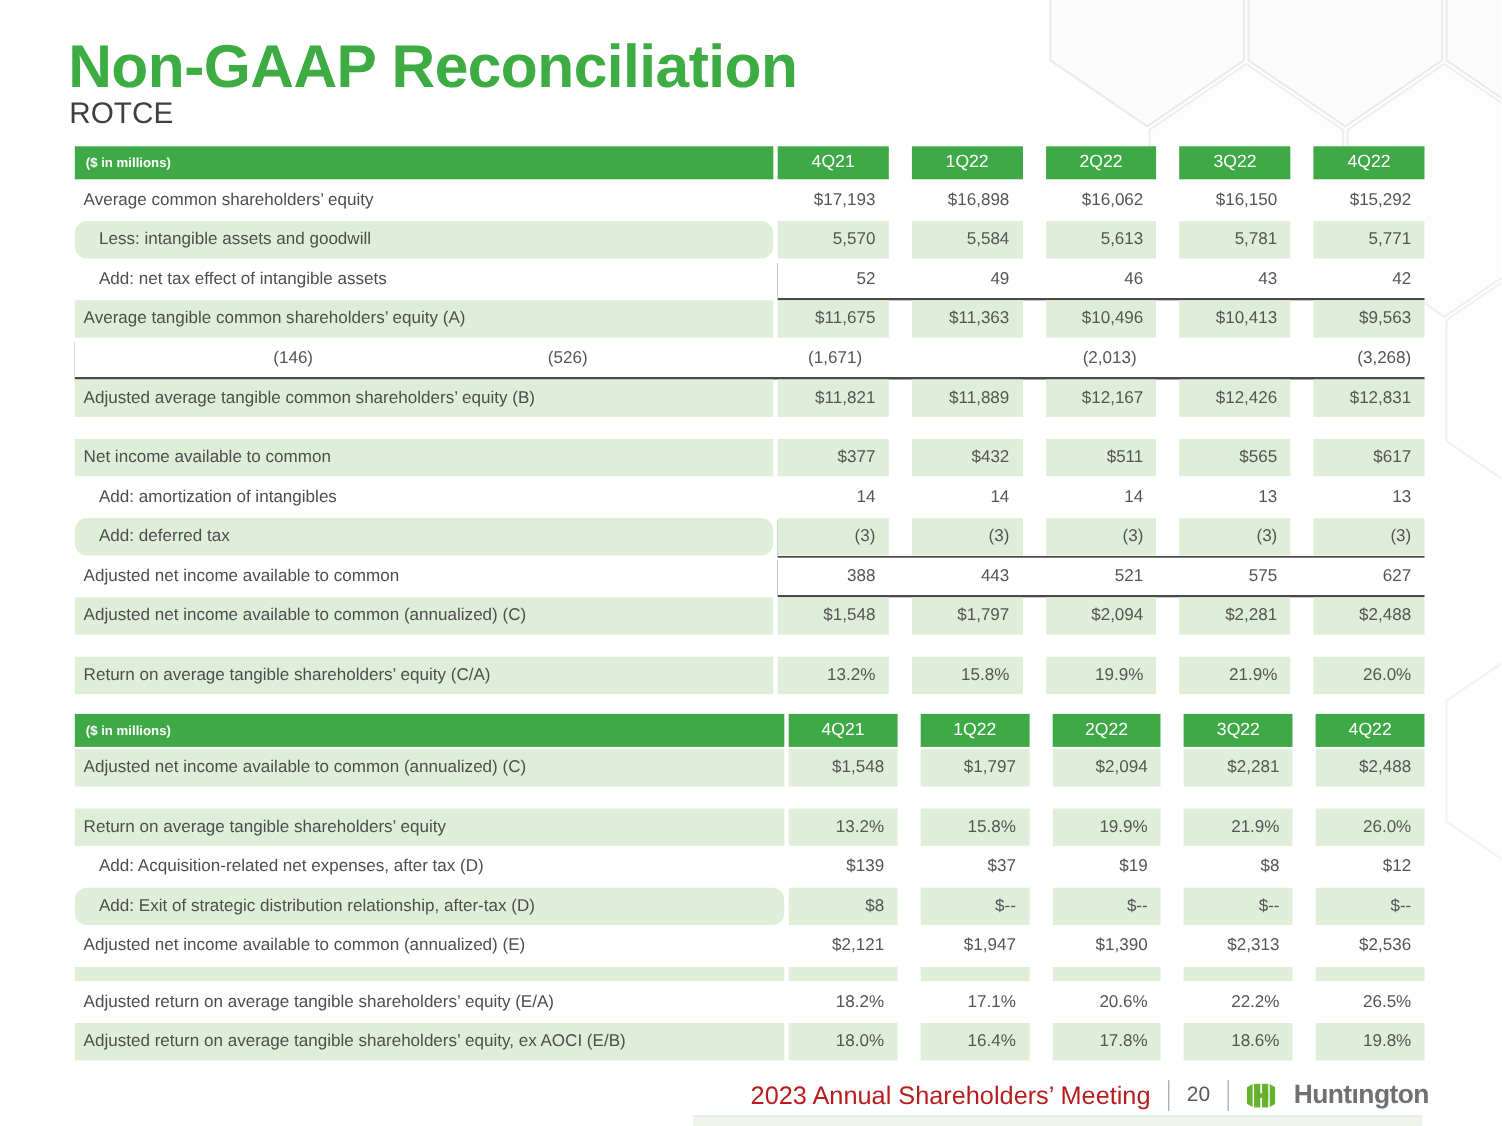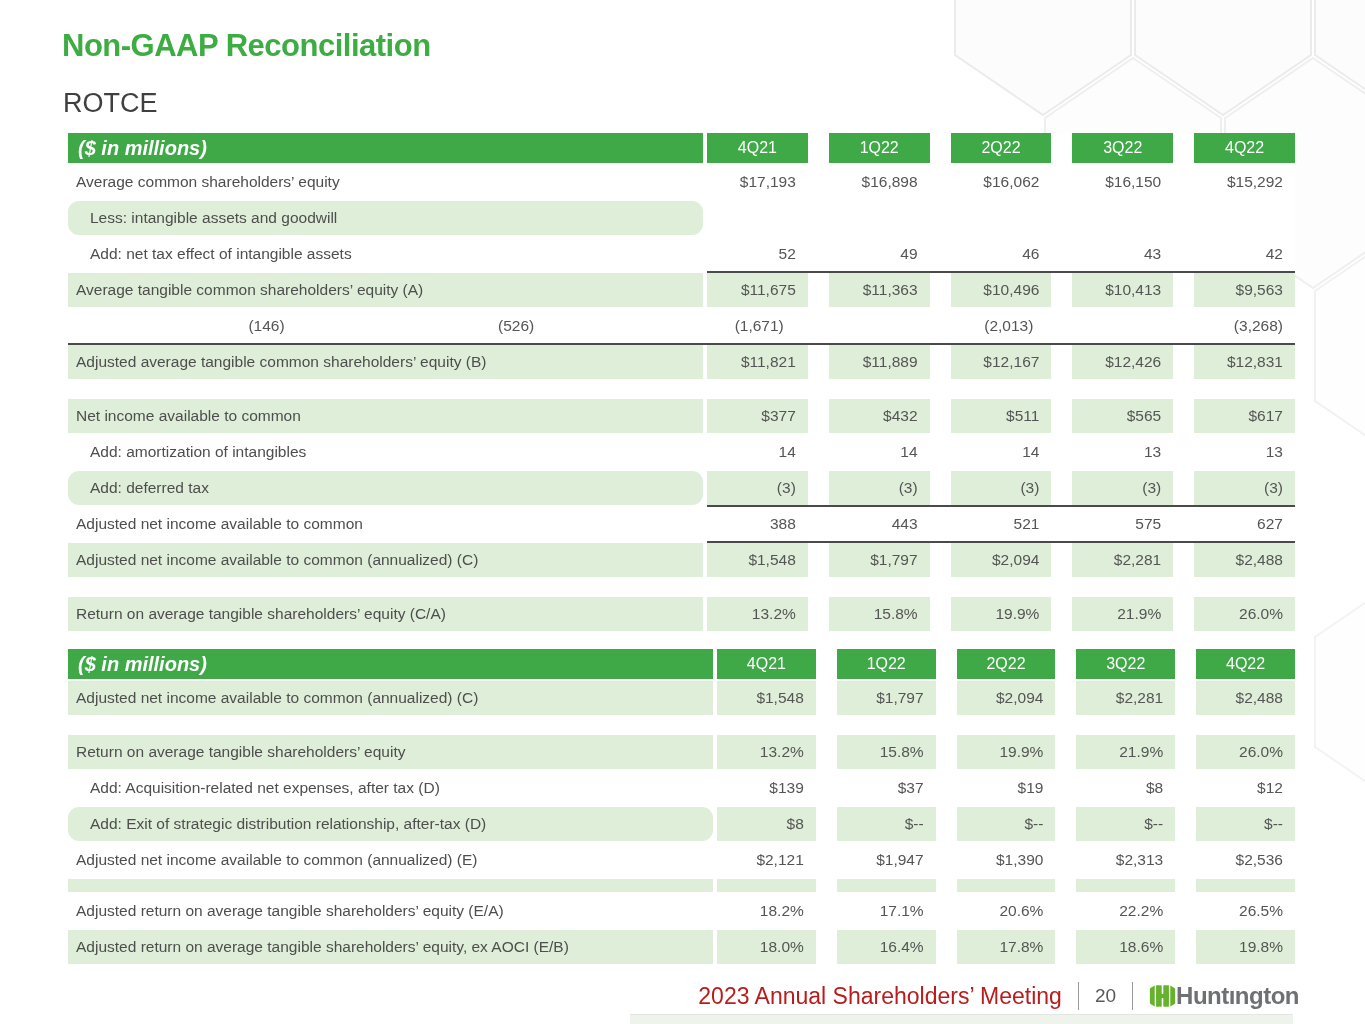--- a/index.html
+++ b/index.html
@@ -2,21 +2,21 @@
 <html><head>
 <meta charset="utf-8">
 <style>
   html,body{margin:0;padding:0;background:#fff;}
   .slide{
     position:relative;width:1365px;height:1024px;background:#ffffff;overflow:hidden;
     font-family:"Liberation Sans",sans-serif;color:#4f4f4f;
   }
   .hexbg{position:absolute;left:0;top:0;width:1365px;height:1024px;pointer-events:none;}
   .title{
-    position:absolute;left:62px;top:28px;font-size:31px;font-weight:bold;
+    position:absolute;left:62px;top:28px;font-size:55px;font-weight:bold;
     color:var(--accent,#3cac43);letter-spacing:-0.5px;
   }
   .subtitle{position:absolute;left:63px;top:88px;font-size:27px;font-weight:normal;color:#3f3f3f;}
 
   .fin-table{
     position:absolute;left:68px;width:1227px;background:#ffffff;
     display:flex;flex-direction:column;row-gap:2px;--labelw:635px;
   }
   #table-0{top:133px;}
   #table-1{top:649px;--labelw:645px;}
@@ -30,38 +30,38 @@
   .t-row .num-wrap{flex:1;display:flex;column-gap:21px;}
   .t-row .num-cell{
     flex:1;display:flex;align-items:center;justify-content:flex-end;
     padding-right:12px;box-sizing:border-box;font-size:15.5px;color:#555555;
   }
   .t-row.shaded .label-cell,.t-row.shaded .num-cell{background:var(--rowgreen,#dfeed8);}
   .t-row.sum-border .num-wrap{box-shadow:0 2px 0 0 #4a4a4a;}
 
   .t-row.header-row{height:30px;}
   .t-row.header-row .label-cell{
-    background:var(--hdrgreen,#3fa847);color:#ffffff;font-style:italic;font-weight:bold;font-size:20px;padding-left:10px;
+    background:var(--hdrgreen,#3fa847);color:#ffffff;font-weight:bold;font-size:12px;padding-left:10px;
   }
   .t-row.header-row .num-cell{
     background:var(--hdrgreen,#3fa847);color:#ffffff;justify-content:center;padding-right:0;font-size:16px;
   }
 
   .t-row.spacer{height:16px;}
   .t-row.spacer.thin{height:13px;}
   .t-row.spacer:not(.shaded){visibility:hidden;}
 
   .footer{
     position:absolute;top:980px;right:66px;height:32px;
     display:flex;align-items:center;column-gap:16px;
   }
   .footer .meeting{font-size:23px;color:#b91c1c;}
   .footer .vbar{width:1px;height:28px;background:#9a9a9a;}
   .footer .pageno{font-size:19px;color:#595959;}
-  .logo{display:flex;align-items:center;column-gap:0;}
+  .logo{display:flex;align-items:center;column-gap:16px;}
   .logo-text{font-size:24px;font-weight:bold;color:#6e7072;letter-spacing:-0.5px;}
   .bottom-strip{
     position:absolute;left:630px;top:1014px;width:663px;height:10px;
     background:#eef3eb;border-top:1px solid #e3e7e1;
   }
 </style>
 </head>
 <body>
 
 <div class="slide" style="--accent: #3cac43; --hdrgreen: #3fa847; --rowgreen: #dfeed8;">
@@ -97,20 +97,27 @@
         <div class="num-wrap">
           <div class="num-cell">$17,193</div>
           <div class="num-cell">$16,898</div>
           <div class="num-cell">$16,062</div>
           <div class="num-cell">$16,150</div>
           <div class="num-cell">$15,292</div>
         </div>
       </div>
       <div class="t-row shaded indent">
         <div class="label-cell">Less: intangible assets and goodwill</div>
+        <div class="num-wrap">
+          <div class="num-cell">5,570</div>
+          <div class="num-cell">5,584</div>
+          <div class="num-cell">5,613</div>
+          <div class="num-cell">5,781</div>
+          <div class="num-cell">5,771</div>
+        </div>
       </div>
       <div class="t-row indent sum-border">
         <div class="label-cell">Add: net tax effect of intangible assets</div>
         <div class="num-wrap">
           <div class="num-cell">52</div>
           <div class="num-cell">49</div>
           <div class="num-cell">46</div>
           <div class="num-cell">43</div>
           <div class="num-cell">42</div>
         </div>

